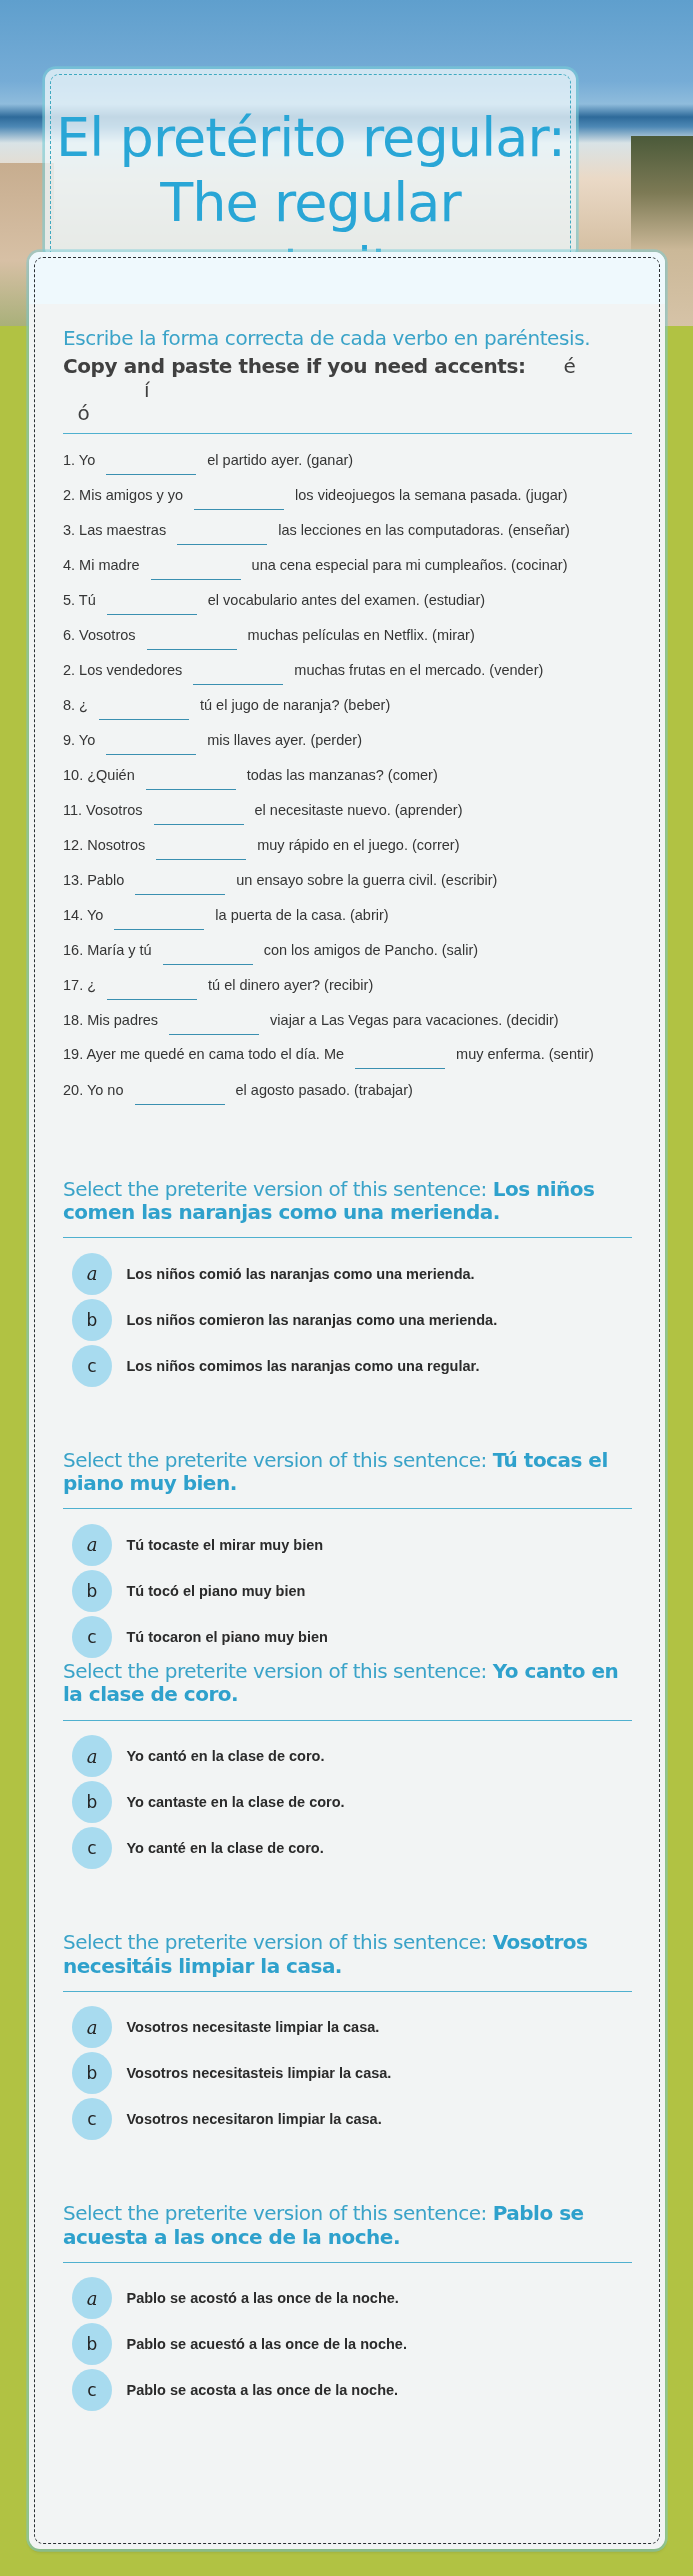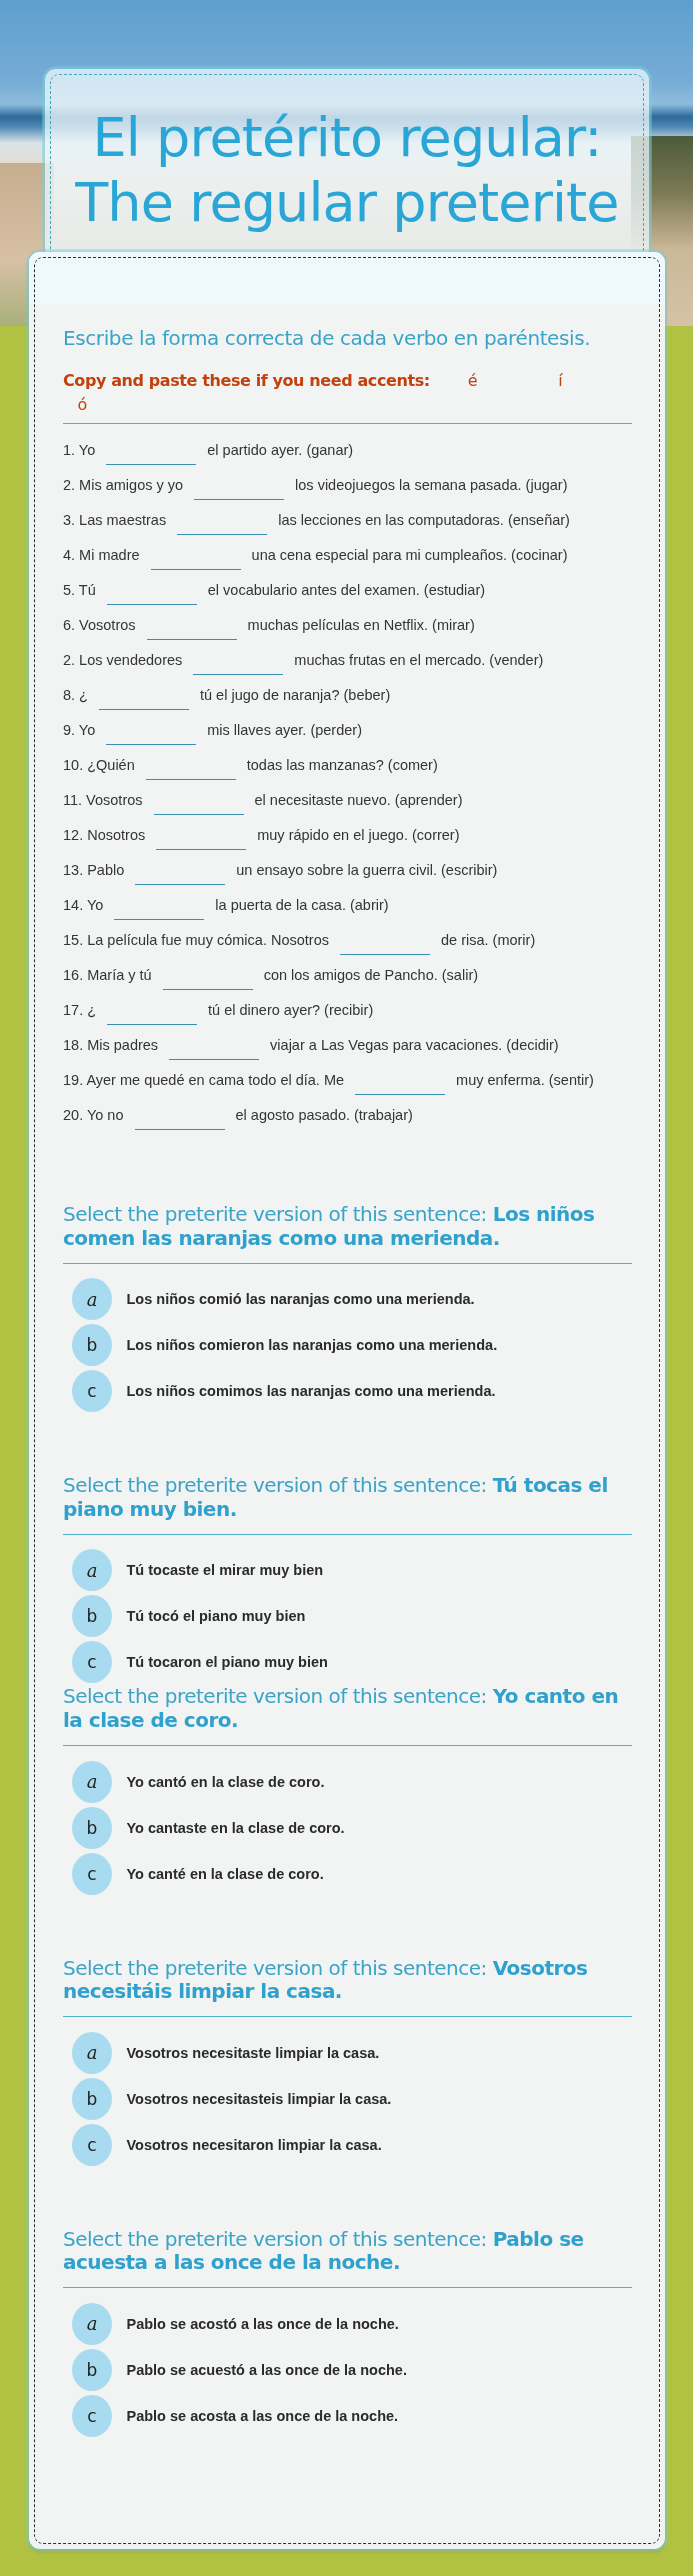--- a/index.html
+++ b/index.html
@@ -18,21 +18,21 @@
   }
   .hero-bg .dune-l {
     position: absolute; left: 0; top: 163px; width: 54px; height: 163px;
     background: linear-gradient(180deg, #c7ad8f, #d7c0a5 60%, #a9b07a);
   }
   .hero-bg .dune-r {
     position: absolute; right: 0; top: 136px; width: 63px; height: 190px;
     background: linear-gradient(180deg, #4b5a3a 0%, #7d7a55 30%, #cbb898 60%, #d6c3a7);
   }
   .title-card {
-    position: absolute; left: 45px; top: 69px; width: 604px; height: 190px;
+    position: absolute; left: 45px; top: 69px; width: 531px; height: 190px;
     background: rgba(236, 246, 250, 0.78);
     border-radius: 11px;
     box-shadow: 0 0 0 2.7px rgba(120, 205, 215, 0.6);
   }
   .title-card .dash {
     position: absolute; left: 5.4px; top: 5.4px; right: 5.4px; bottom: -5.4px;
     border: 1.8px dashed #3fa9c0;
     border-bottom: none;
     border-radius: 9px 9px 0 0;
   }
@@ -62,21 +62,21 @@
     border: 1.8px dashed #2a2f33;
     border-radius: 9px;
     pointer-events: none;
   }
   .inner { position: absolute; left: 34px; right: 33px; top: 74px; }
   .instr {
     color: #3aa3c8; font-size: 20px; line-height: 25px;
     font-family: "DejaVu Sans", sans-serif; letter-spacing: -0.4px;
   }
   .accents {
-    color: #c2410c; font-size: 16px; line-height: 23.5px; margin-top: 18px;
+    color: #404040; font-size: 20px; line-height: 23.5px; margin-top: 4px;
     font-family: "DejaVu Sans", sans-serif; letter-spacing: -0.4px;
   }
   .accents b { font-weight: bold; }
   .accents .ch { display: inline-block; margin-left: 38px; font-weight: normal; }
   .accents .ch2 { display: block; margin-left: 14.5px; font-weight: normal; }
   .rule { height: 0.9px; background: #4fb0cf; margin-top: 7.2px; }
   .fill-list { margin-top: 9px; }
   .fill-row {
     font-size: 14.5px; color: #353535; line-height: 35px;
     font-family: "Liberation Sans", sans-serif;
@@ -149,21 +149,20 @@
         <div class="fill-row"><span>5. Tú</span><input class="blank" style=""><span>el vocabulario antes del examen. (estudiar)</span></div>
         <div class="fill-row"><span>6. Vosotros</span><input class="blank" style=""><span>muchas películas en Netflix. (mirar)</span></div>
         <div class="fill-row"><span>2. Los vendedores</span><input class="blank" style=""><span>muchas frutas en el mercado. (vender)</span></div>
         <div class="fill-row"><span>8. ¿</span><input class="blank" style=""><span>tú el jugo de naranja? (beber)</span></div>
         <div class="fill-row"><span>9. Yo</span><input class="blank" style=""><span>mis llaves ayer. (perder)</span></div>
         <div class="fill-row"><span>10. ¿Quién</span><input class="blank" style=""><span>todas las manzanas? (comer)</span></div>
         <div class="fill-row"><span>11. Vosotros</span><input class="blank" style=""><span>el necesitaste nuevo. (aprender)</span></div>
         <div class="fill-row"><span>12. Nosotros</span><input class="blank" style=""><span>muy rápido en el juego. (correr)</span></div>
         <div class="fill-row"><span>13. Pablo</span><input class="blank" style=""><span>un ensayo sobre la guerra civil. (escribir)</span></div>
         <div class="fill-row"><span>14. Yo</span><input class="blank" style=""><span>la puerta de la casa. (abrir)</span></div>
-        <div class="fill-row"><span>15. La película fue muy cómica. Nosotros</span><input class="blank" style=""><span>de risa. (morir)</span></div>
         <div class="fill-row"><span>16. María y tú</span><input class="blank" style=""><span>con los amigos de Pancho. (salir)</span></div>
         <div class="fill-row"><span>17. ¿</span><input class="blank" style=""><span>tú el dinero ayer? (recibir)</span></div>
         <div class="fill-row"><span>18. Mis padres</span><input class="blank" style=""><span>viajar a Las Vegas para vacaciones. (decidir)</span></div>
         <div class="fill-row wrap"><span>19. Ayer me quedé en cama todo el día. Me</span><input class="blank" style=""><span>muy enferma. (sentir)</span></div>
         <div class="fill-row"><span>20. Yo no</span><input class="blank" style=""><span>el agosto pasado. (trabajar)</span></div>
       </div>
     </section>
 
     <section class="mc" style="margin-top:70px">
       <div class="mc-q"><span>Select the preterite version of this sentence: </span><b>Los niños comen las naranjas como una merienda.</b></div>
@@ -172,21 +171,21 @@
         <div class="opt">
             <span class="circle">a</span>
             <span class="opt-text">Los niños comió las naranjas como una merienda.</span>
           </div>
         <div class="opt">
             <span class="circle c2">b</span>
             <span class="opt-text">Los niños comieron las naranjas como una merienda.</span>
           </div>
         <div class="opt">
             <span class="circle c2">c</span>
-            <span class="opt-text">Los niños comimos las naranjas como una merienda.</span>
+            <span class="opt-text">Los niños comimos las naranjas como una regular.</span>
           </div>
       </div>
     </section>
 
     <section class="mc" style="margin-top:60px">
       <div class="mc-q"><span>Select the preterite version of this sentence: </span><b>Tú tocas el piano muy bien.</b></div>
       <div class="mc-rule"></div>
       <div class="opts">
         <div class="opt">
             <span class="circle">a</span>

